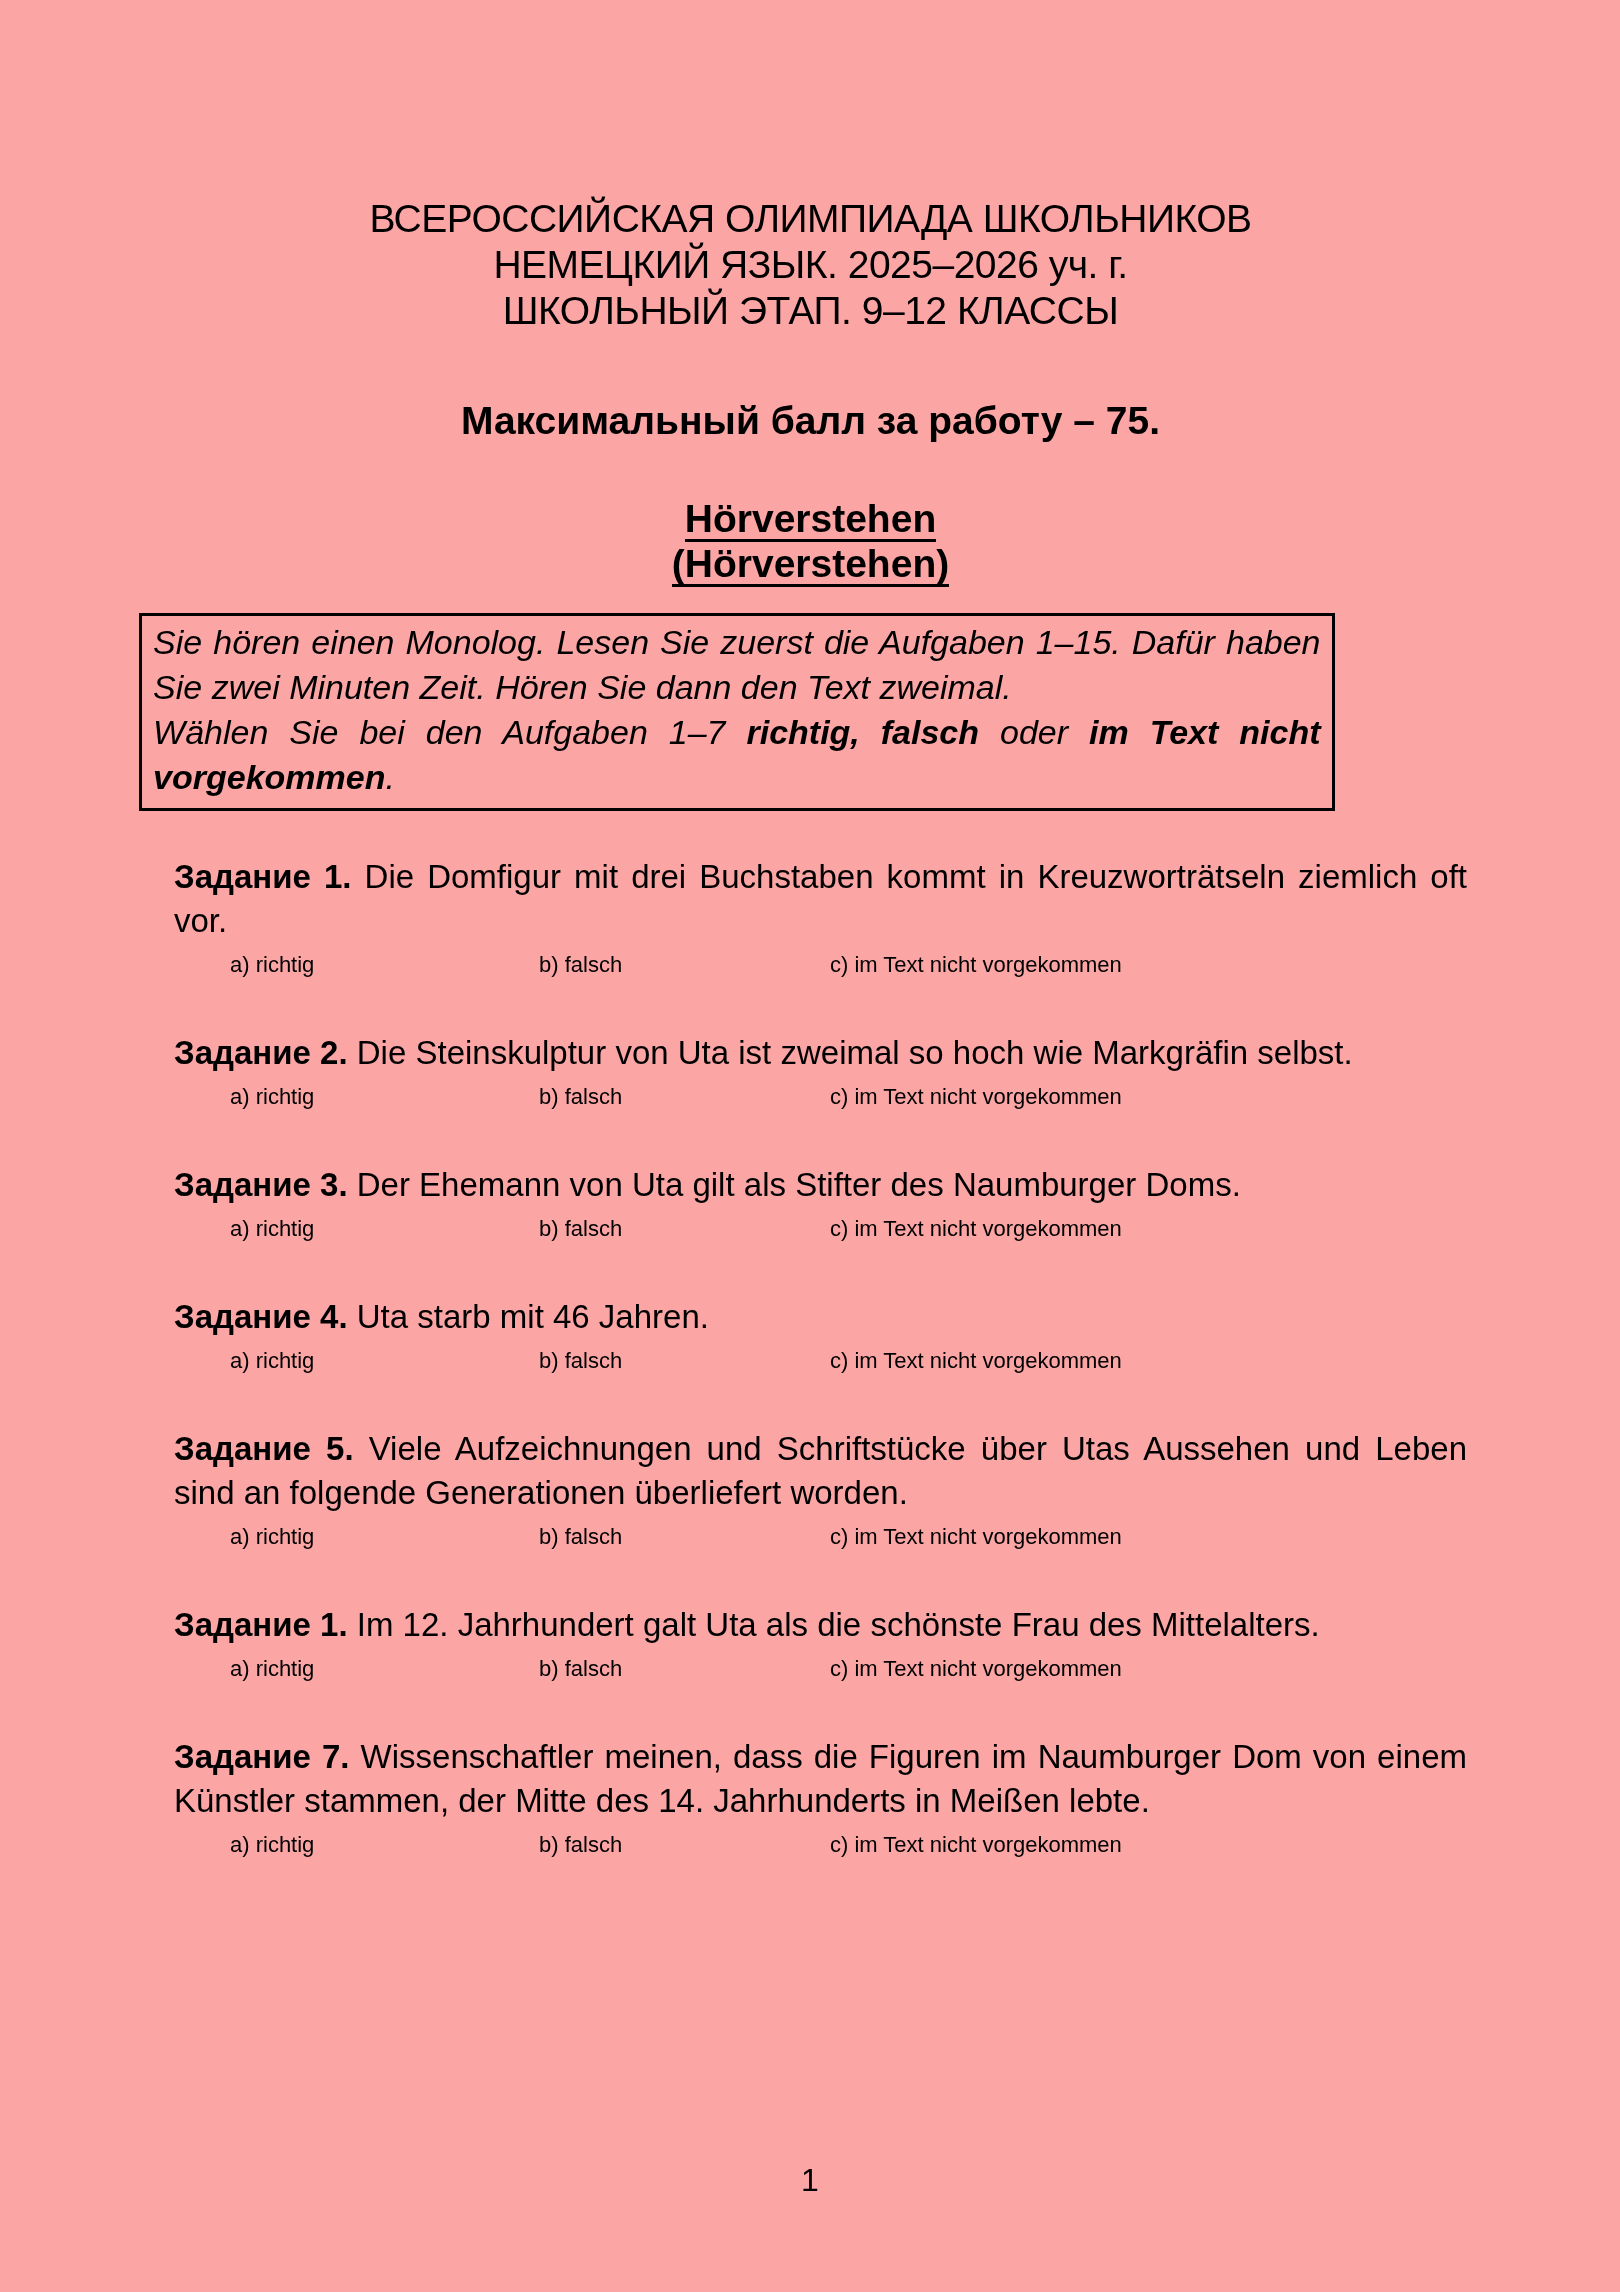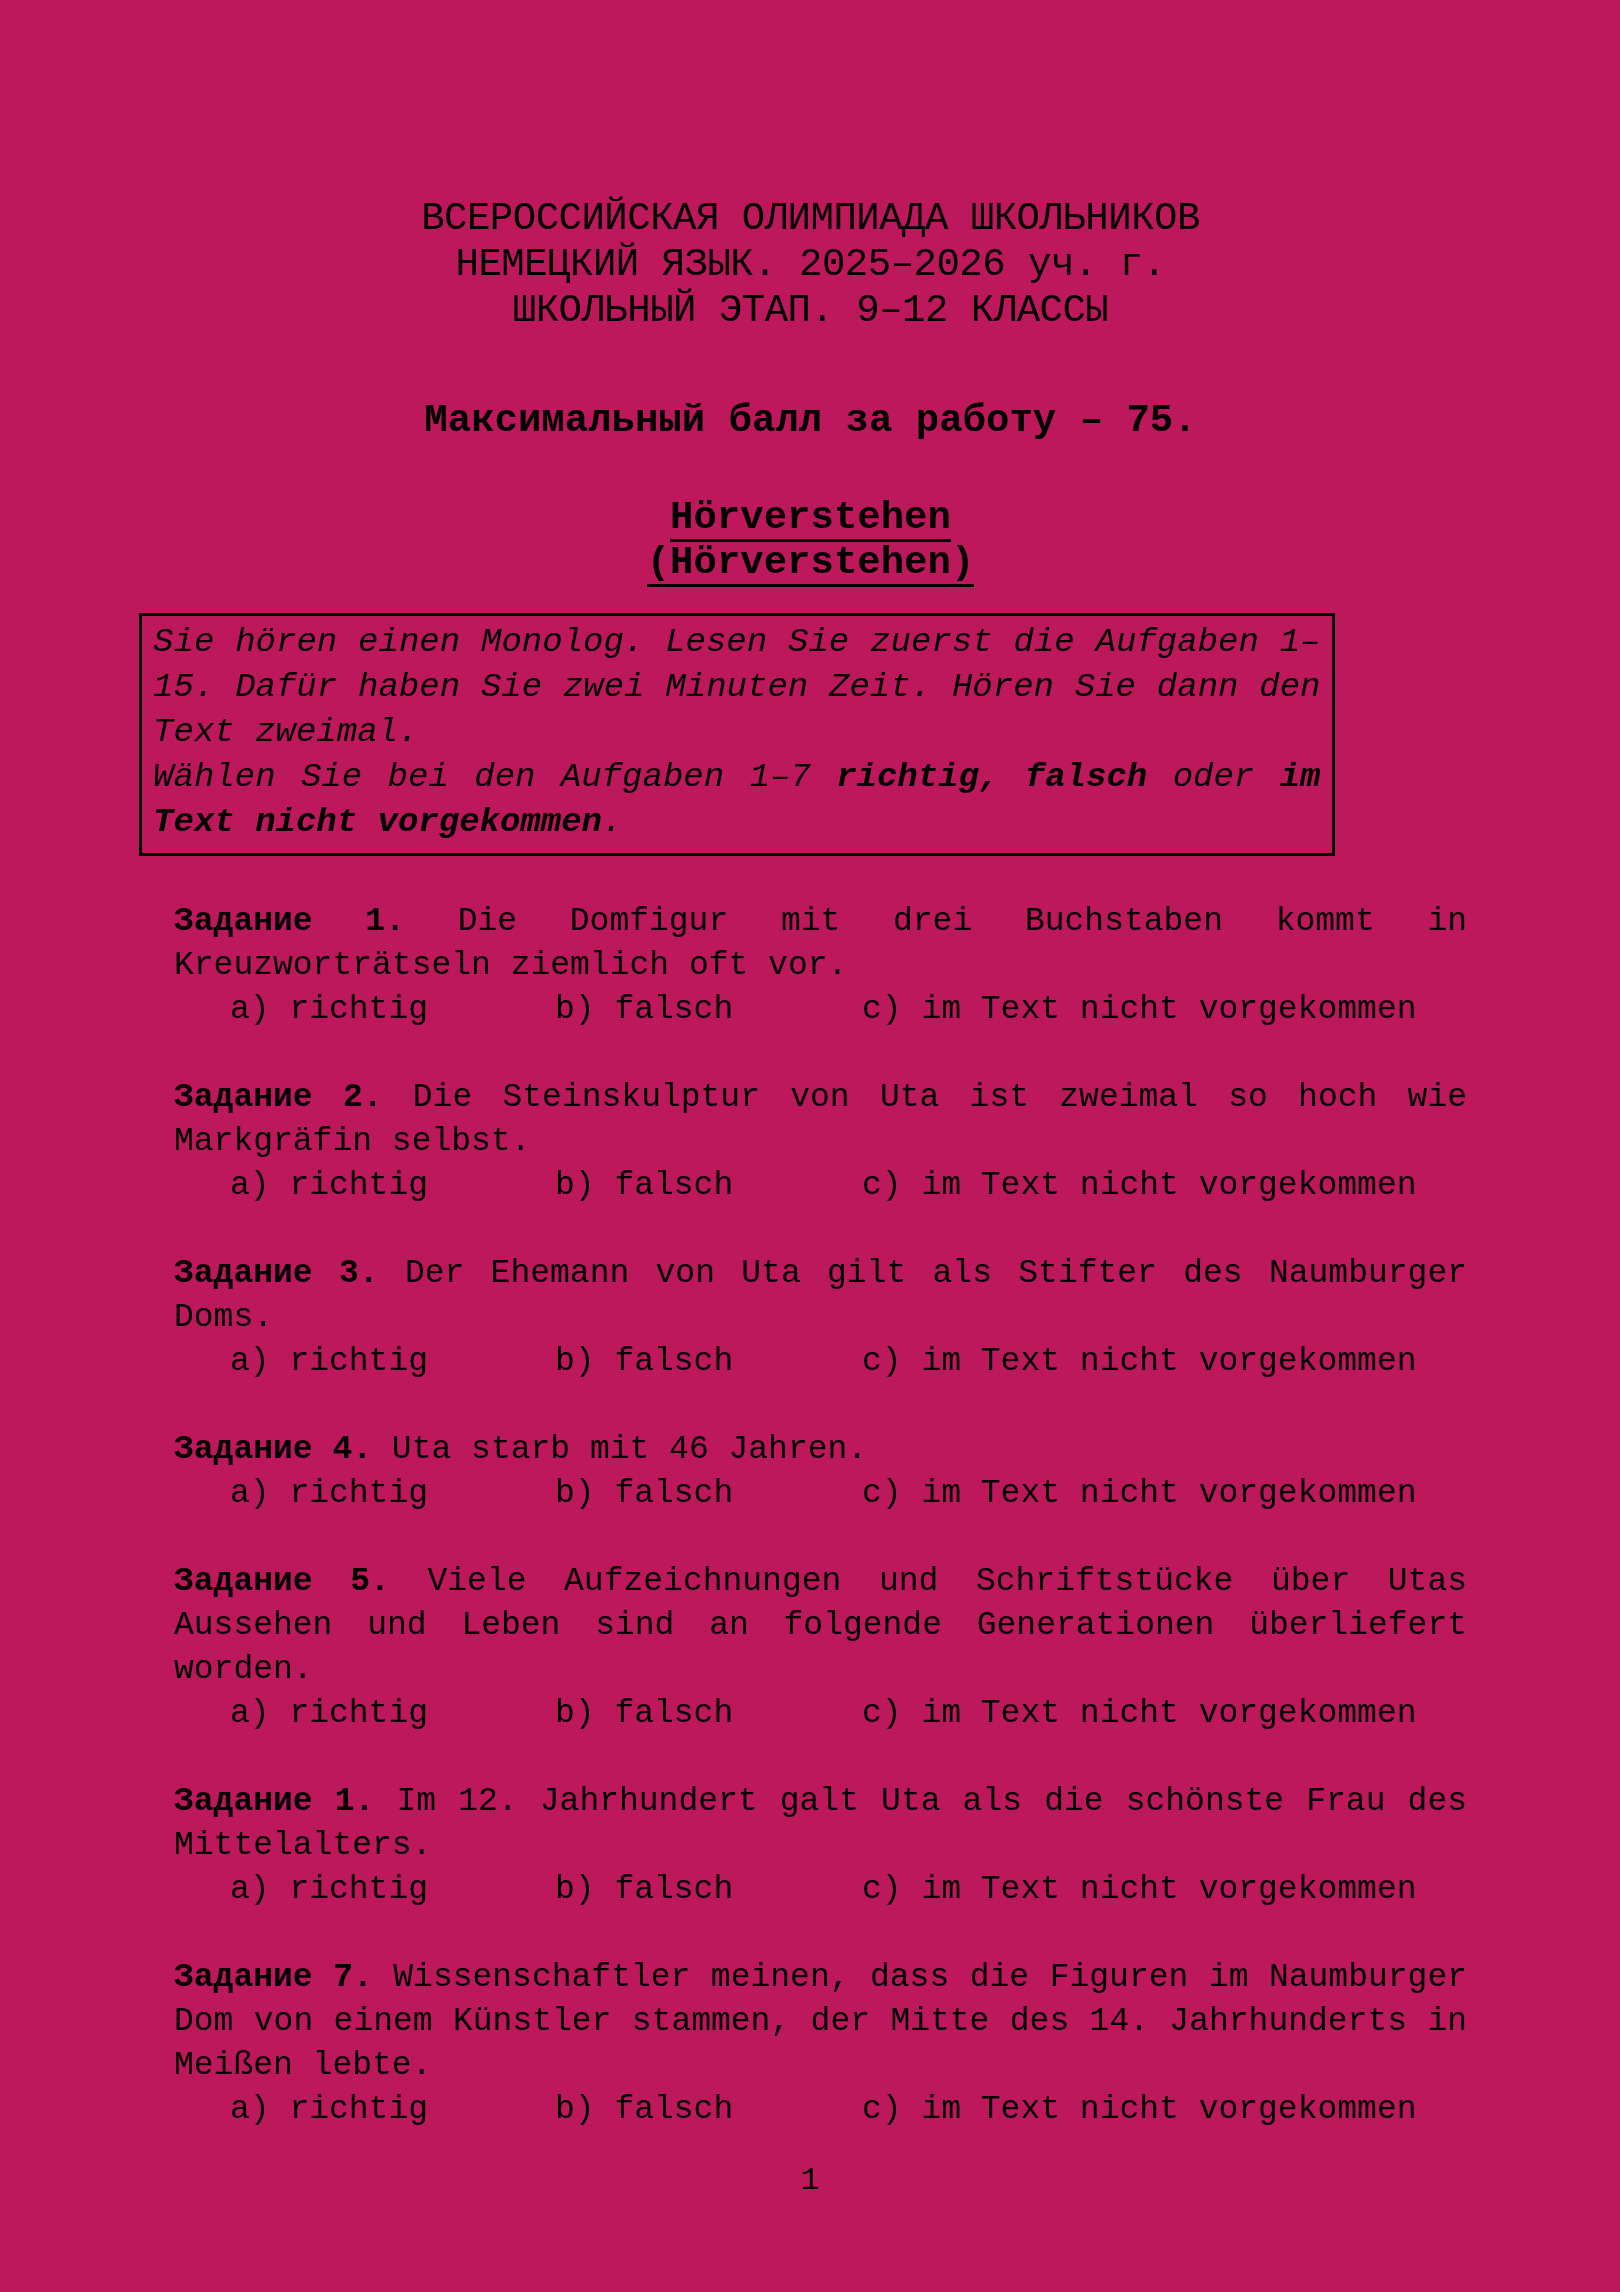--- a/index.html
+++ b/index.html
@@ -1,23 +1,23 @@
 <!DOCTYPE html>
 <html><head>
 <meta charset="utf-8">
 <style>
   * { margin: 0; padding: 0; box-sizing: border-box; }
   html, body { background: #ffffff; }
   .page {
     position: relative;
     width: 1620px;
     height: 2293px;
-    background: #be185d;
+    background: #fca5a5;
     color: #000000;
-    font-family: Liberation Mono, monospace;
+    font-family: Liberation Sans, sans-serif;
     overflow: hidden;
   }
   .content {
     margin-left: 154px;
     width: 1313px;
     padding-top: 196px;
   }
   .doc-header {
     text-align: center;
     font-size: 39px;
@@ -61,23 +61,22 @@
   .task-text {
     font-size: 33px;
     line-height: 44px;
     text-align: justify;
     margin-left: 20px;
   }
   .task-label { font-weight: bold; }
   .opts {
     display: flex;
     padding-left: 76px;
-    font-size: 33px;
+    font-size: 22px;
     line-height: 44px;
-    gap: 16px;
   }
   .opt-a { width: 309px; }
   .opt-b { width: 291px; }
   .opt-c { flex: 1; }
   .page-number {
     position: absolute;
     left: 0;
     right: 0;
     top: 2161px;
     text-align: center;

